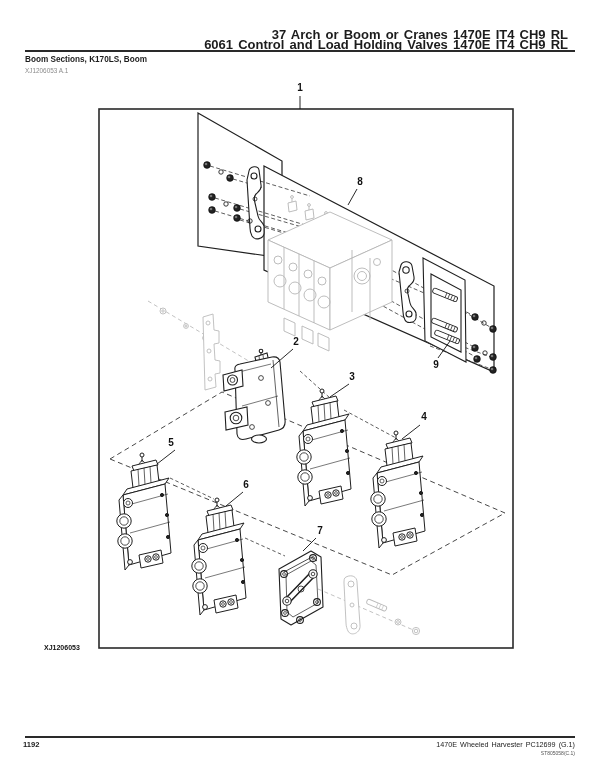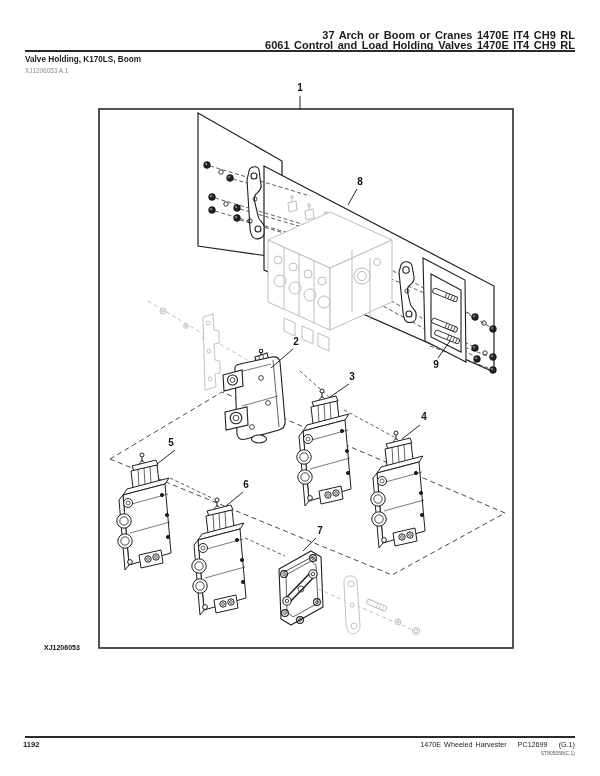--- a/index.html
+++ b/index.html
@@ -2,49 +2,49 @@
 <html><head>
 <meta charset="utf-8">
 <style>
   html,body{margin:0;padding:0;}
   body{
     width:600px;height:776px;position:relative;background:#ffffff;
     font-family:"Liberation Sans",sans-serif;color:#1a1a1a;overflow:hidden;
   }
   
   .hdr-right{
-    position:absolute;top:30px;right:25px;text-align:right;
-    font-size:11px;font-weight:bold;line-height:10px;word-spacing:1.5px;color:#1c1c1c;
+    position:absolute;top:30px;right:32px;text-align:right;
+    font-size:13px;font-weight:bold;line-height:10px;word-spacing:1.5px;color:#1c1c1c;
   }
   .hdr-rule{position:absolute;left:25px;right:25px;top:50px;height:1.6px;background:#2a2a2a;}
   .hdr-title{position:absolute;left:25px;top:55px;font-size:8.2px;font-weight:bold;color:#1c1c1c;}
   .hdr-sub{position:absolute;left:25px;top:67px;font-size:6.4px;color:#8a8a8a;}
   
   .ftr-rule{position:absolute;left:25px;right:25px;top:736px;height:1.7px;background:#2a2a2a;}
   .ftr-page{position:absolute;left:23px;top:740px;font-size:7.6px;font-weight:bold;}
   .ftr-right{position:absolute;right:25px;top:740px;font-size:7.2px;color:#222;word-spacing:1px;}
-  .ftr-right span{margin-left:8px;}
+  .ftr-right span{}
   .ftr-doc{position:absolute;right:25px;top:750px;font-size:5px;color:#555;}
   
   #diagram-layer{position:absolute;left:0;top:0;width:600px;height:776px;}
   svg{position:absolute;left:0;top:0;}
   .callout{
     position:absolute;width:14px;text-align:center;font-size:10px;font-weight:bold;color:#111;
   }
   .fig-label{position:absolute;left:44px;top:644px;font-size:7px;font-weight:bold;color:#111;}
 </style>
 </head>
 <body>
 
 <div class="hdr-right">
   <div>37 Arch or Boom or Cranes 1470E IT4 CH9 RL</div>
   <div>6061 Control and Load Holding Valves 1470E IT4 CH9 RL</div>
 </div>
 <div class="hdr-rule"></div>
-<div class="hdr-title">Valve Holding, K170LS, Boom</div>
+<div class="hdr-title">Boom Sections, K170LS, Boom</div>
 <div class="hdr-sub">XJ1206053 A.1</div>
 
 <div id="diagram-layer">
 <svg width="600" height="776" viewBox="0 0 600 776">
   <defs>
     <g id="vblk" stroke="#1f1f1f" stroke-width="1" fill="#ffffff">
       <circle cx="25" cy="4" r="2"></circle>
       <path d="M25,6 L25,11" fill="none"></path>
       <path d="M19,17 L25,9 L31,15" fill="none" stroke-width="0.8"></path>
       <path d="M15,15 L39,9 L41,14 L17,20 Z"></path>

